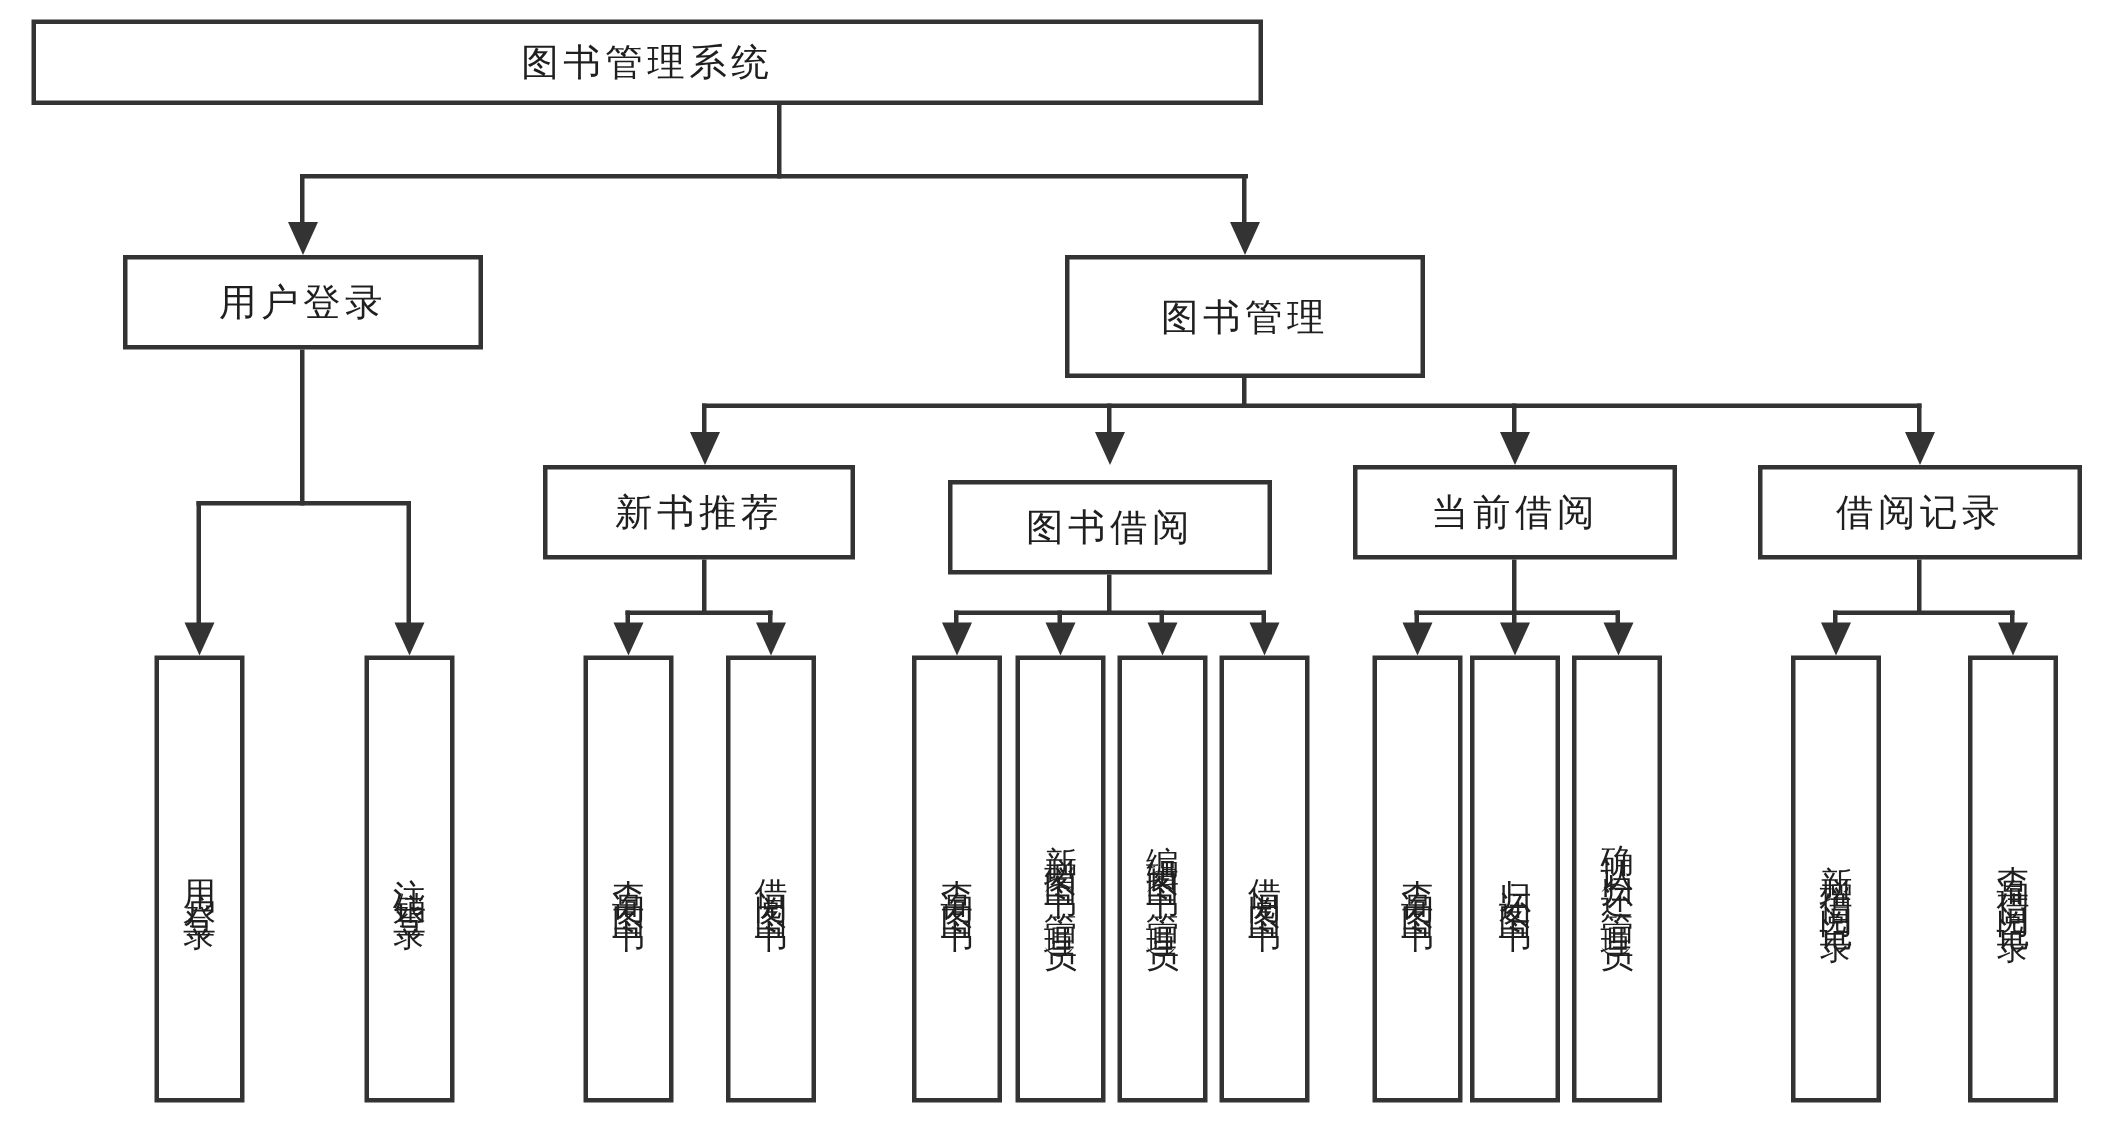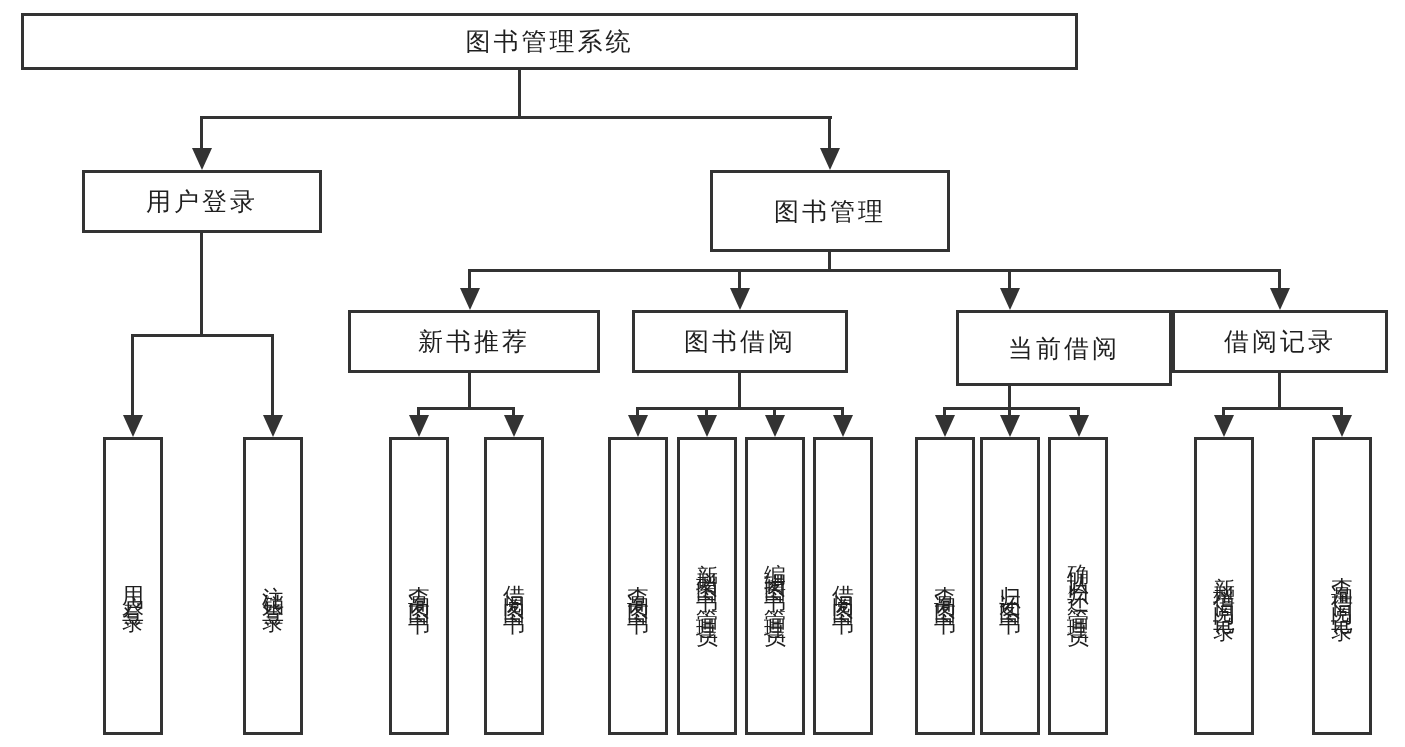--- a/index.html
+++ b/index.html
@@ -61,38 +61,38 @@
   <div class="ln" style="left:636px;top:407px;width:3px;height:11px"></div>
   <div class="ln" style="left:705px;top:407px;width:3px;height:11px"></div>
   <div class="ln" style="left:773px;top:407px;width:3px;height:11px"></div>
   <div class="ln" style="left:841px;top:407px;width:3px;height:11px"></div>
   <div class="ln" style="left:943px;top:407px;width:3px;height:11px"></div>
   <div class="ln" style="left:1008px;top:407px;width:3px;height:11px"></div>
   <div class="ln" style="left:1077px;top:407px;width:3px;height:11px"></div>
   <div class="ln" style="left:1222px;top:407px;width:3px;height:11px"></div>
   <div class="ln" style="left:1340px;top:407px;width:3px;height:11px"></div>
 
-  <div class="node h" style="left:21px;top:13px;width:1057px;height:57px">
+  <div class="node h" style="left:21px;top:13px;width:821px;height:57px">
     <span class="lbl">图书管理系统</span>
   </div>
 
   <div class="node h" style="left:82px;top:170px;width:240px;height:63px">
     <span class="lbl">用户登录</span>
   </div>
   <div class="node h" style="left:710px;top:170px;width:240px;height:82px">
     <span class="lbl">图书管理</span>
   </div>
 
-  <div class="node h" style="left:348px;top:310px;width:252px;height:63px">
+  <div class="node h" style="left:362px;top:310px;width:208px;height:63px">
     <span class="lbl">新书推荐</span>
   </div>
-  <div class="node h" style="left:632px;top:310px;width:216px;height:63px">
+  <div class="node h" style="left:632px;top:320px;width:216px;height:63px">
     <span class="lbl">图书借阅</span>
   </div>
-  <div class="node h" style="left:956px;top:310px;width:216px;height:76px">
+  <div class="node h" style="left:902px;top:310px;width:216px;height:63px">
     <span class="lbl">当前借阅</span>
   </div>
   <div class="node h" style="left:1172px;top:310px;width:216px;height:63px">
     <span class="lbl">借阅记录</span>
   </div>
 
   <div class="node v" style="left:103px;top:437px;width:60px;height:298px">
     <span class="lbl">用户登录</span>
   </div>
   <div class="node v" style="left:243px;top:437px;width:60px;height:298px">

